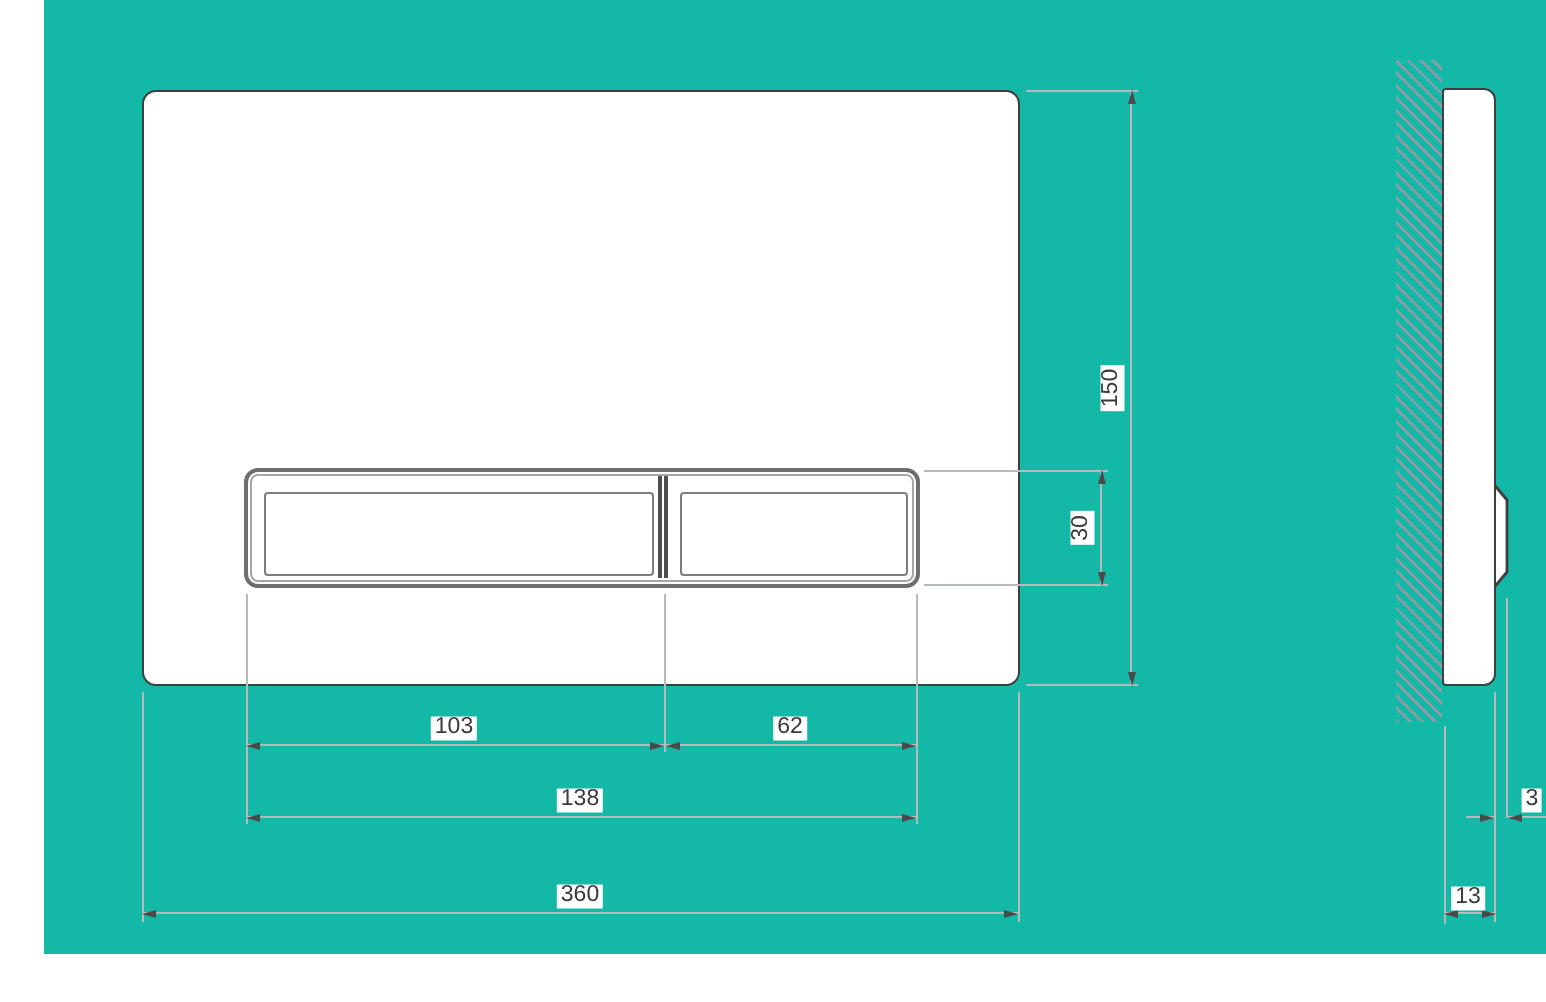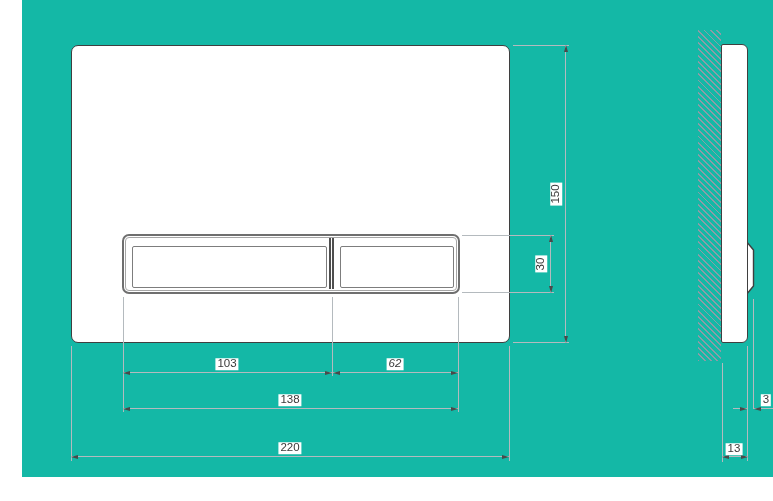--- a/index.html
+++ b/index.html
@@ -83,31 +83,31 @@
   <div class="ln h" style="left:440px;top:292px;width:92px;"></div>
 
   <div class="ln h" style="left:101px;top:372px;width:209px;"></div>
   <div class="ar l" style="left:101px;top:370.5px;"></div>
   <div class="ar r" style="left:303px;top:370.5px;"></div>
   <div class="dlab" style="left:205px;top:364px;">103</div>
 
   <div class="ln h" style="left:310px;top:372px;width:126px;"></div>
   <div class="ar l" style="left:311px;top:370.5px;"></div>
   <div class="ar r" style="left:429px;top:370.5px;"></div>
-  <div class="dlab" style="left:373px;top:364px;font-style:italic;">62</div>
+  <div class="dlab" style="left:373px;top:364px;">62</div>
 
   <div class="ln h" style="left:101px;top:408px;width:335px;"></div>
   <div class="ar l" style="left:101px;top:406.5px;"></div>
   <div class="ar r" style="left:429px;top:406.5px;"></div>
   <div class="dlab" style="left:268px;top:400px;">138</div>
 
   <div class="ln h" style="left:49px;top:456px;width:438px;"></div>
   <div class="ar l" style="left:49px;top:454.5px;"></div>
   <div class="ar r" style="left:480px;top:454.5px;"></div>
-  <div class="dlab" style="left:268px;top:448px;">220</div>
+  <div class="dlab" style="left:268px;top:448px;">360</div>
 
   <div class="ln v" style="left:543px;top:45px;height:298px;"></div>
   <div class="ar u" style="left:541.5px;top:45px;"></div>
   <div class="ar d" style="left:541.5px;top:336px;"></div>
   <div class="dlab rot" style="left:534px;top:194px;">150</div>
 
   <div class="ln v" style="left:528px;top:235px;height:58px;"></div>
   <div class="ar u" style="left:526.5px;top:235px;"></div>
   <div class="ar d" style="left:526.5px;top:286px;"></div>
   <div class="dlab rot" style="left:519px;top:264px;">30</div>

